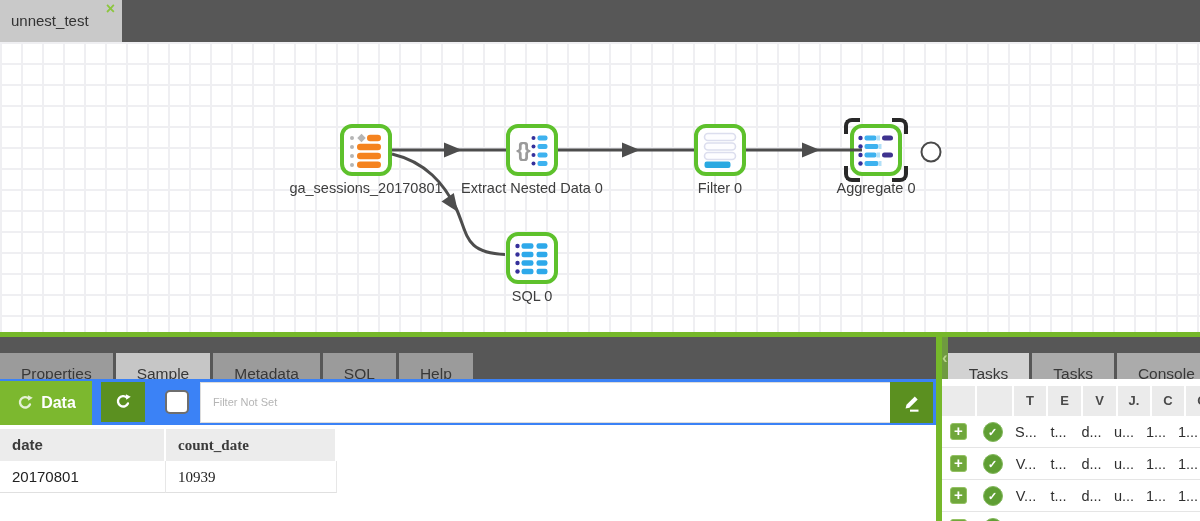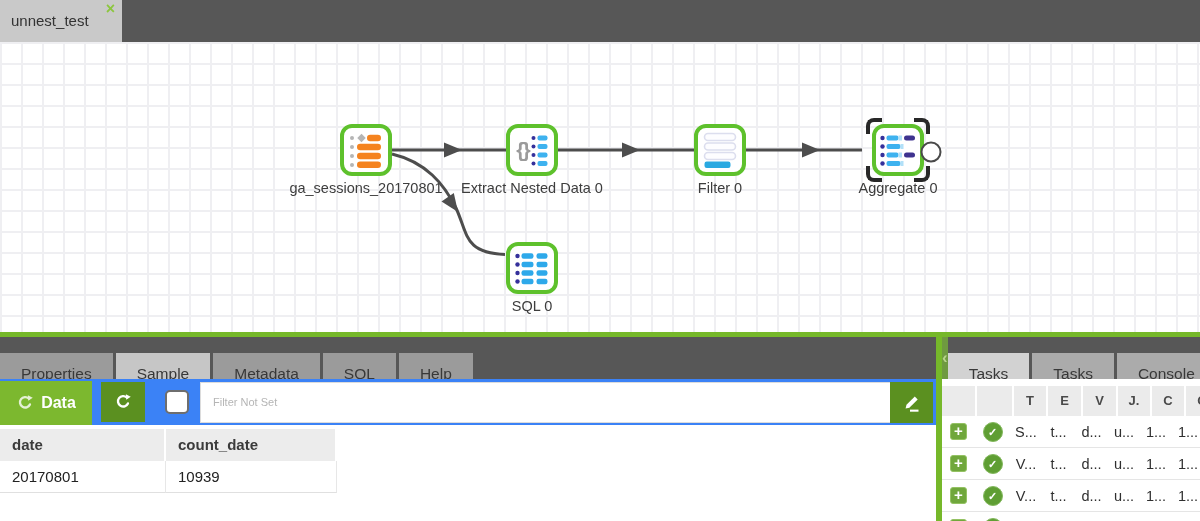--- a/index.html
+++ b/index.html
@@ -66,21 +66,21 @@
   .pencil-btn { width:43px; height:41px; }
 
   
   .data-table { margin-top:4px; width:337px; }
   .dt-header { display:flex; }
   .dt-header .dt-cell { background:#ececec; font-weight:bold; color:#3b3b3b; }
   .dt-row { display:flex; }
   .dt-cell { height:32px; line-height:32px; padding-left:12px; font-size:15px; color:#222;
     border-right:2px solid #fff; }
   .dt-row .dt-cell { border-right:1px solid #e7e7e7; border-bottom:1px solid #e0e0e0; background:#fff; }
-  .dt-c0 { width:166px; } .dt-c1 { width:171px; }
+  .dt-c0 { width:166px; } .dt-c1 { width:171px;font-family:Liberation Serif, serif; }
 
   
   .rt { margin-top:7px; }
   .rt-header { display:flex; height:30px; }
   .rt-hcell { background:#ebebeb; margin-right:2px; text-align:center; line-height:30px;
     font-size:13px; font-weight:bold; color:#4a4a4a; flex-shrink:0; }
   .rt-row { display:flex; height:32px; align-items:center; border-bottom:1px solid #e5e5e5; }
   .rt-cell { flex-shrink:0; text-align:center; font-size:14.5px; color:#2f2f2f;
     display:flex; align-items:center; justify-content:center; }
   .c-plus { width:33px; } .c-check { width:35px; }
@@ -149,21 +149,21 @@
         <svg width="34" height="36" viewBox="0 0 34 36">
           <rect x="1.5" y="1.5" width="31" height="7" rx="3.5" fill="#fdfdff" stroke="#dcdeee" stroke-width="1.6"></rect>
           <rect x="1.5" y="11" width="31" height="7" rx="3.5" fill="#fdfdff" stroke="#dcdeee" stroke-width="1.6"></rect>
           <rect x="1.5" y="20.5" width="31" height="7" rx="3.5" fill="#fdfdff" stroke="#dcdeee" stroke-width="1.6"></rect>
           <rect x="1.5" y="29.5" width="26" height="6.5" rx="2.2" fill="#2aa9e1"></rect>
         </svg>
       </div>
       <div class="node-label">Filter 0</div>
     </div>
 
-    <div class="node" style="left:872px; top:82px;">
+    <div class="node" style="left:850px; top:82px;">
       <div class="node-box">
         <svg width="36" height="34" viewBox="0 0 36 34">
           <circle cx="2.5" cy="5" r="2.2" fill="#35309b"></circle>
             <circle cx="2.5" cy="13.5" r="2.2" fill="#35309b"></circle>
           <circle cx="2.5" cy="22" r="2.2" fill="#35309b"></circle>
             <circle cx="2.5" cy="30.5" r="2.2" fill="#35309b"></circle>
           <rect x="6.5" y="2.5" width="12" height="5" rx="2" fill="#3eb2ef"></rect>
           <rect x="18.5" y="2.5" width="3.5" height="5" fill="#b1e0f8"></rect>
           <rect x="24" y="2.5" width="11" height="5" rx="2.5" fill="#3f338f"></rect>
           <rect x="6.5" y="11" width="14" height="5" rx="2" fill="#3eb2ef"></rect>
@@ -175,21 +175,21 @@
           <rect x="20.5" y="28" width="3" height="5" fill="#b1e0f8"></rect>
         </svg>
       </div>
       <span class="bracket tl"></span>
       <span class="bracket tr"></span>
       <span class="bracket bl"></span>
       <span class="bracket br"></span>
       <div class="node-label">Aggregate 0</div>
     </div>
 
-    <div class="node" style="left:506px; top:200px;">
+    <div class="node" style="left:506px; top:190px;">
       <div class="node-box">
         <svg width="34" height="34" viewBox="0 0 34 34">
           <circle cx="2.5" cy="5" r="2.2" fill="#35309b"></circle>
             <circle cx="2.5" cy="13.5" r="2.2" fill="#35309b"></circle>
           <circle cx="2.5" cy="22" r="2.2" fill="#35309b"></circle>
             <circle cx="2.5" cy="30.5" r="2.2" fill="#35309b"></circle>
           <rect x="6.5" y="2.2" width="12" height="5.5" rx="2.2" fill="#2ea9ea"></rect>
           <rect x="21.5" y="2.2" width="11" height="5.5" rx="2.2" fill="#2ea9ea"></rect>
           <rect x="6.5" y="10.7" width="12" height="5.5" rx="2.2" fill="#2ea9ea"></rect>
           <rect x="21.5" y="10.7" width="11" height="5.5" rx="2.2" fill="#2ea9ea"></rect>

